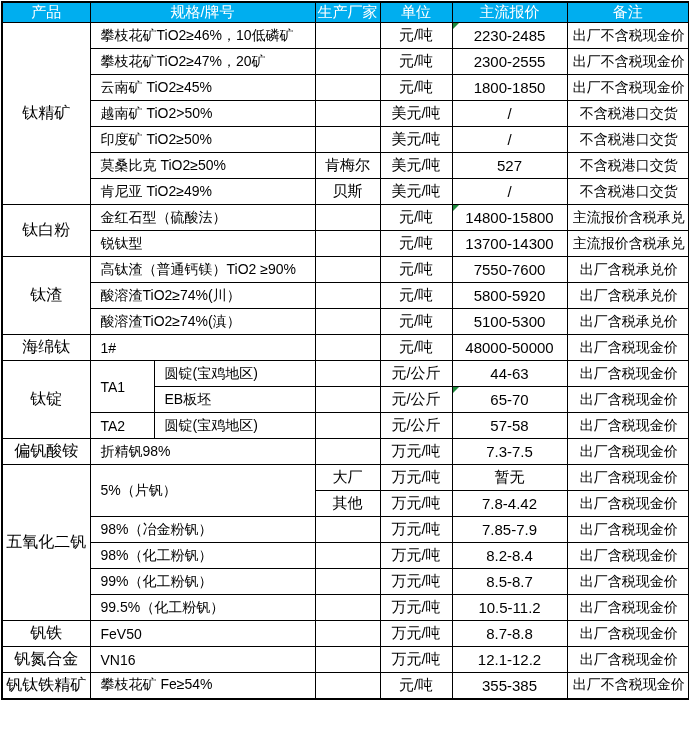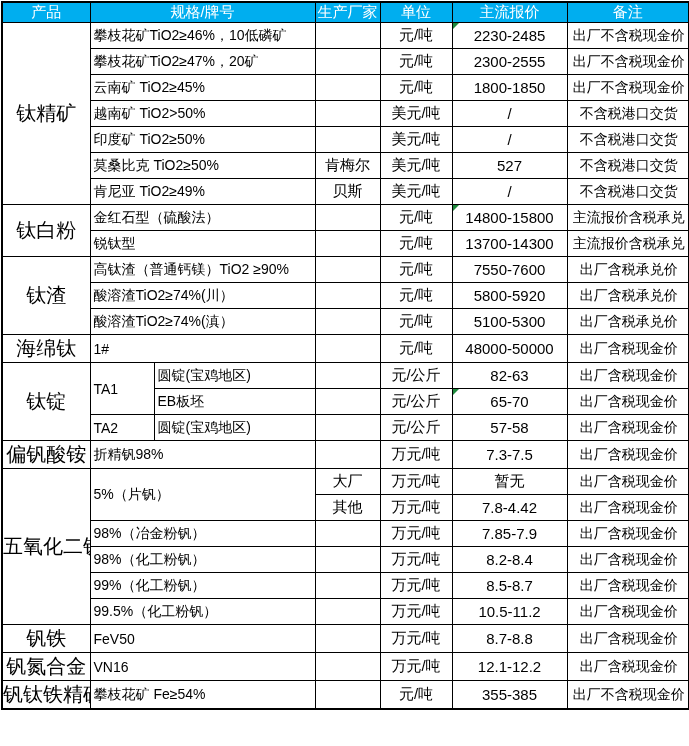--- a/index.html
+++ b/index.html
@@ -10,22 +10,22 @@
   }
   html,body{margin:0;padding:0;background:#FFFFFF;}
   body{width:689px;height:746px;font-family:"Liberation Sans",sans-serif;color:#000;}
   table{border-collapse:collapse;table-layout:fixed;width:687px;margin:1px 0 0 1px;border:2px solid var(--border);}
   th,td{border:1px solid var(--border);padding:0;overflow:hidden;white-space:nowrap;vertical-align:middle;}
   thead tr{height:14px;}
   tbody tr{height:26px;}
   th{background:var(--header-bg);color:var(--header-text);font-weight:normal;font-size:15px;text-align:center;}
   td{font-size:15px;}
   .c{text-align:center;}
-  .l{text-align:left;padding-left:3px;}
-  .product{text-align:center;font-size:20px;}
+  .l{text-align:left;padding-left:10px;}
+  .product{text-align:center;font-size:16px;}
   .spec{font-size:14px;}
   .spec-sm{font-size:14px;}
   .note{font-size:14px;padding-left:2px;text-align:center;}
   .gm{position:relative;}
   .gm::before{content:"";position:absolute;top:0;left:0;width:0;height:0;
       border-top:6px solid var(--marker);border-right:6px solid transparent;}
 </style>
 </head>
 <body>
 
@@ -149,21 +149,21 @@
       <td class="c">48000-50000</td>
       <td class="note">出厂含税现金价</td>
     </tr>
 
     <tr>
       <td rowspan="3" class="product">钛锭</td>
       <td rowspan="2" class="l spec">TA1</td>
       <td class="l spec">圆锭(宝鸡地区)</td>
       <td class="c"></td>
       <td class="c">元/公斤</td>
-      <td class="c">82-63</td>
+      <td class="c">44-63</td>
       <td class="note">出厂含税现金价</td>
     </tr>
     <tr>
       <td class="l spec">EB板坯</td>
       <td class="c"></td>
       <td class="c">元/公斤</td>
       <td class="c gm">65-70</td>
       <td class="note">出厂含税现金价</td>
     </tr>
     <tr>

